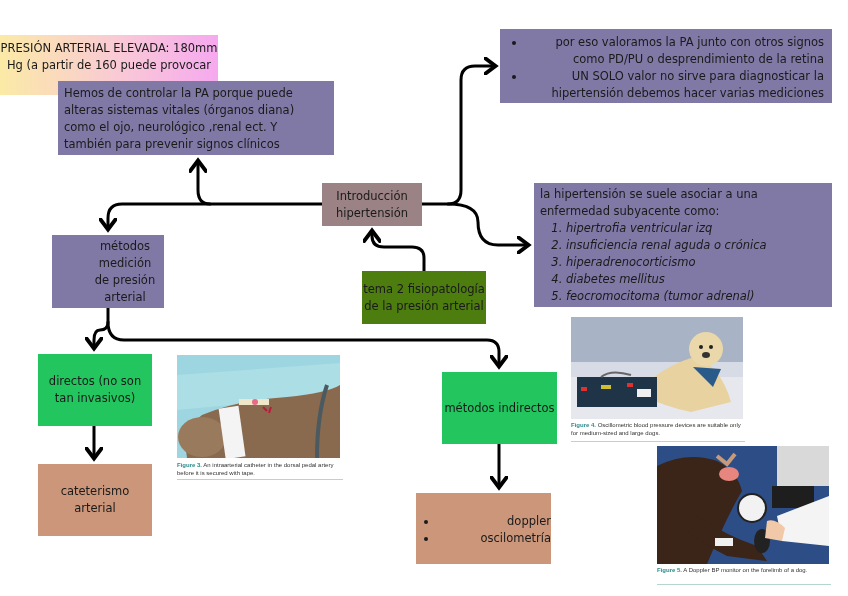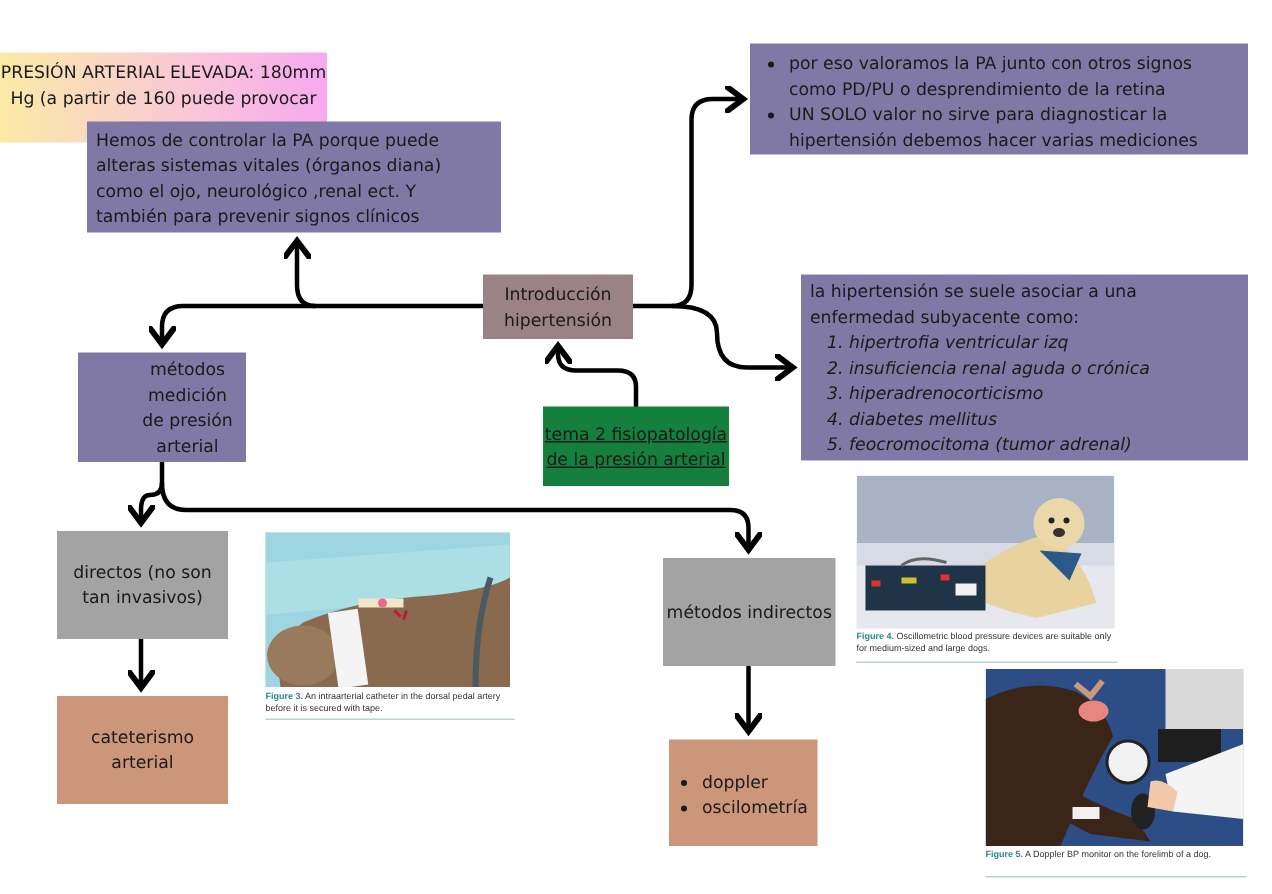--- a/index.html
+++ b/index.html
@@ -9,44 +9,44 @@
       font-family: "DejaVu Sans", sans-serif;
       color: #1a1a1a;
     }
     .box {
       position: absolute; box-sizing: border-box;
       font-size: 11.5px; line-height: 17px;
     }
     .center { display: flex; align-items: center; justify-content: center; text-align: center; }
     .purple { background: #8079a6; }
     .mauve  { background: #9b8285; }
-    .grey   { background: #15803d; text-decoration: underline; }
-    .cyan   { background: #a3a3a3; }
+    .grey   { background: #4d7c0f; }
+    .cyan   { background: #22c55e; }
     .brown  { background: #cc967a; }
 
     #title-box {
       left: 0; top: 0; width: 218px; height: 60px;
       background: linear-gradient(90deg, #fbeaa6 0%, #f9c9d6 55%, #f6a9ef 100%);
       font-size: 11.5px; line-height: 17px; text-align: center;
       padding-top: 5px;
       margin-top: 35px;
     }
     #control-box { left: 58px; top: 81px; width: 276px; height: 74px; padding: 4px 6px; }
     #bullets-box { left: 500px; top: 29px; width: 332px; height: 74px; padding: 5px 8px 0 8px; }
-    #bullets-box ul, #indirect-children ul { margin: 0; padding-left: 18px; }
+    #bullets-box ul, #indirect-children ul { margin: 0; padding-left: 18px; text-align: right; }
     #bullets-box li { margin: 0; }
     #intro-box { left: 322px; top: 183px; width: 100px; height: 43px; font-size: 11.5px; }
     #assoc-box { left: 534px; top: 183px; width: 298px; height: 124px; padding: 3px 6px; }
     #assoc-box ol { margin: 0; padding-left: 26px; font-style: italic; }
     #tema-box { left: 362px; top: 271px; width: 124px; height: 53px; }
     #metodos-box { left: 52px; top: 235px; width: 112px; height: 73px; padding-left: 34px; }
     #directos-box { left: 38px; top: 354px; width: 114px; height: 72px; }
     #cateter-box { left: 38px; top: 464px; width: 114px; height: 72px; }
     #indirectos-box { left: 442px; top: 372px; width: 115px; height: 72px; }
-    #indirect-children { left: 446px; top: 493px; width: 99px; height: 71px; padding-top: 20px; padding-left: 4px; }
+    #indirect-children { left: 416px; top: 493px; width: 135px; height: 71px; padding-top: 20px; padding-left: 4px; }
     #indirect-children ul { padding-left: 18px; }
 
     .figure { position: absolute; }
     .fig-img { position: absolute; overflow: hidden; }
     .fig-caption {
       position: absolute; font-size: 6px; line-height: 8px; color: #333;
       font-family: "Liberation Sans", sans-serif;
     }
     .fig-caption .lbl { color: #2a8a8a; font-weight: bold; }
     .fig-rule { position: absolute; height: 1px; background: #b5d6d0; }

